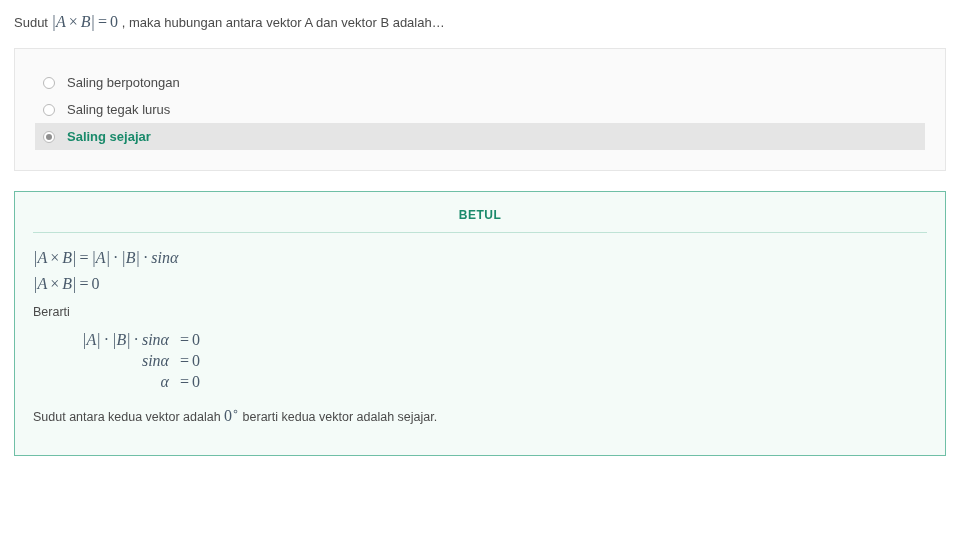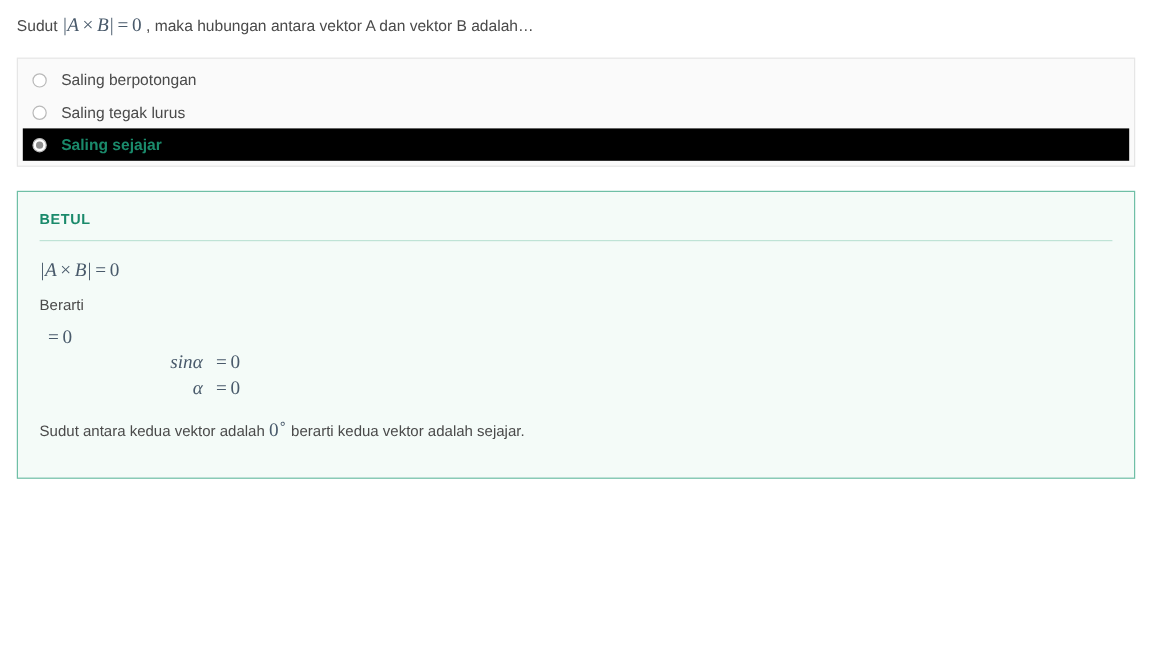--- a/index.html
+++ b/index.html
@@ -21,31 +21,31 @@
     font-style: italic;
     font-size: 16px;
     color: #495a6b;
     text-align: center;
   }
   .math .op { font-style: normal; padding: 0 3px; }
   .math .num { font-style: normal; }
   .options-box {
     border: 1px solid #e6e6e6;
     background: #fafafa;
-    padding: 4px;
+    padding: 20px;
     margin-bottom: 20px;
   }
   .option-row {
     display: flex;
     align-items: center;
     padding: 6px 8px;
     color: #4a4a4a;
   }
   .option-row.selected {
-    background: #000000;
+    background: #e5e5e5;
     color: #1a8a6b;
     font-weight: bold;
   }
   .radio {
     width: 12px; height: 12px;
     border: 1px solid #b9b9b9;
     border-radius: 50%;
     margin-right: 12px;
     position: relative;
     background: #fff;
@@ -63,20 +63,21 @@
     border: 1px solid #6fbfa6;
     background: #f4fbf8;
     padding: 16px 18px 18px;
   }
   .feedback-title {
     color: #1a8a6b;
     font-weight: bold;
     font-size: 12px;
     letter-spacing: 0.5px;
     margin-bottom: 10px;
+    text-align: center;
   }
   .feedback-hr {
     border: none;
     border-top: 1px solid #bfe3d6;
     margin-bottom: 16px;
   }
   .eq-line {
     margin: 8px 0;
   }
   .plain-line {
@@ -124,27 +125,31 @@
     <span class="radio checked"></span>
     <span>Saling sejajar</span>
   </div>
 </div>
 
 <div class="feedback-box">
   <div class="feedback-title">BETUL</div>
   <hr class="feedback-hr">
 
   <div class="eq-line">
+    <span class="math">|<span>A</span><span class="op">×</span><span>B</span>|<span class="op">=</span>|<span>A</span>|<span class="op">·</span>|<span>B</span>|<span class="op">·</span><span>sinα</span></span>
+  </div>
+  <div class="eq-line">
     <span class="math">|<span>A</span><span class="op">×</span><span>B</span>|<span class="op">=</span><span class="num">0</span></span>
   </div>
 
   <div class="plain-line">Berarti</div>
 
   <div class="align-block">
     <div class="align-row">
+      <div class="align-left"><span class="math">|<span>A</span>|<span class="op">·</span>|<span>B</span>|<span class="op">·</span><span>sinα</span></span></div>
       <div class="align-right"><span class="math"><span class="op">=</span><span class="num">0</span></span></div>
     </div>
     <div class="align-row">
       <div class="align-left"><span class="math"><span>sinα</span></span></div>
       <div class="align-right"><span class="math"><span class="op">=</span><span class="num">0</span></span></div>
     </div>
     <div class="align-row">
       <div class="align-left"><span class="math"><span>α</span></span></div>
       <div class="align-right"><span class="math"><span class="op">=</span><span class="num">0</span></span></div>
     </div>

